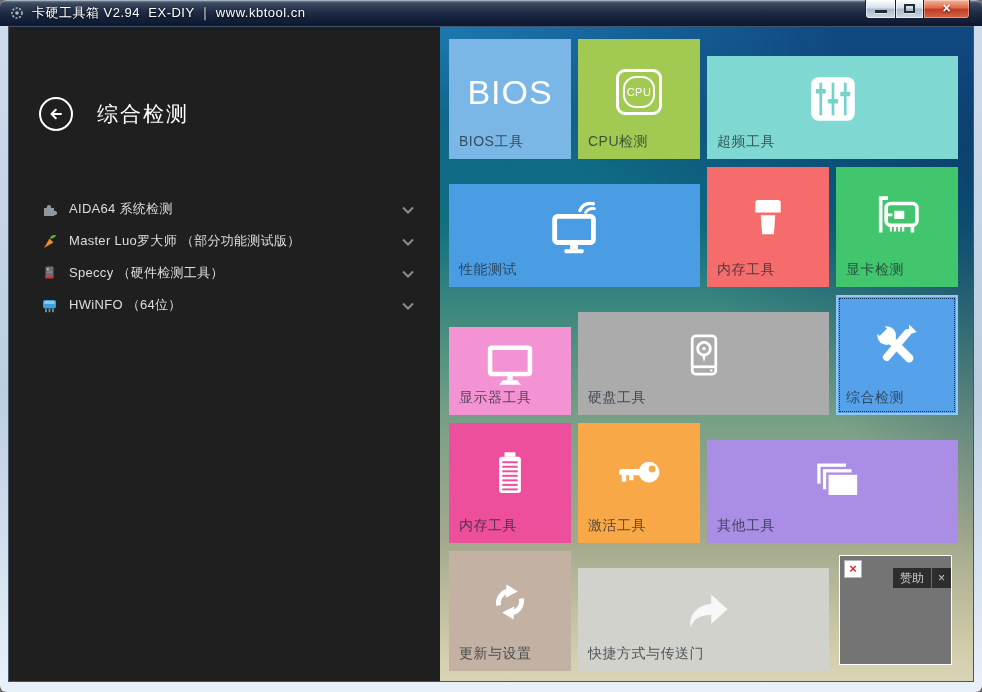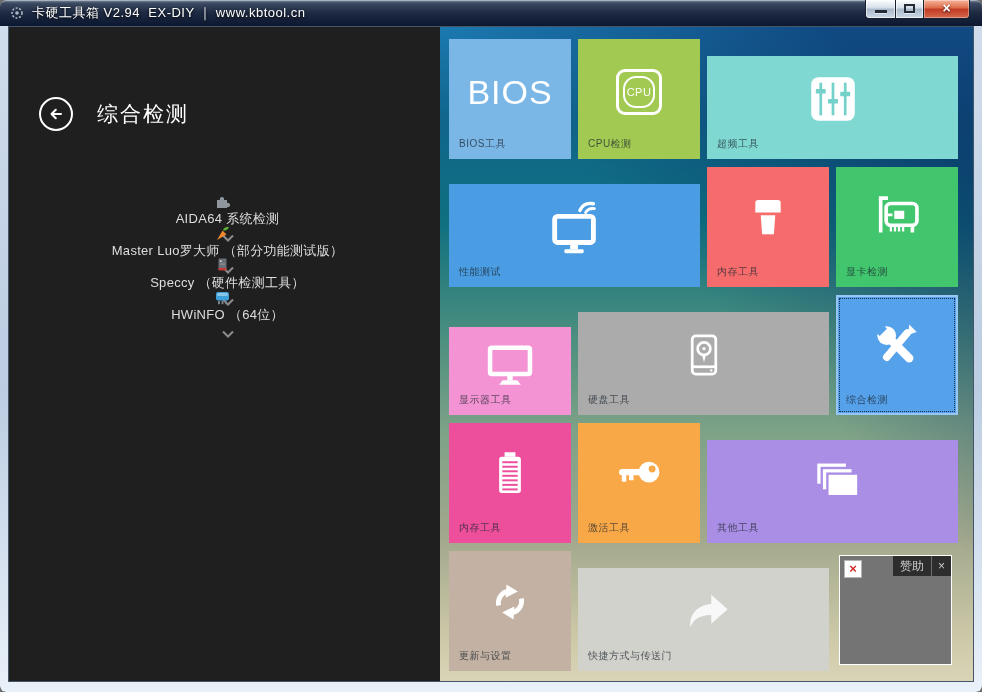--- a/index.html
+++ b/index.html
@@ -36,48 +36,48 @@
   .content{display:flex;width:100%;height:100%;overflow:hidden;
     border:1px solid #46566a;box-sizing:border-box;background:#1f1f1f;}
 
   
   .sidebar{width:431px;flex:0 0 431px;background:#1f1f1f;position:relative;}
   .sidebar-header{display:flex;align-items:center;gap:24px;padding:70px 0 0 30px;}
   .back-button{width:34px;height:34px;border:2px solid #fff;border-radius:50%;box-sizing:border-box;
     display:flex;align-items:center;justify-content:center;cursor:pointer;}
   .page-title{color:#fff;font-size:21px;letter-spacing:2px;}
   .tool-list{list-style:none;margin:0;padding:62px 0 0 0;}
-  .tool-item{height:32px;display:flex;align-items:center;padding:0 26px 0 32px;cursor:pointer;flex-direction:column;}
+  .tool-item{height:32px;display:flex;align-items:center;padding:0 26px 0 32px;cursor:pointer;}
   .tool-item .t-ic{width:17px;height:17px;margin-right:11px;flex:0 0 17px;}
   .tool-item .t-txt{flex:1;color:#dedede;font-size:13px;letter-spacing:.3px;white-space:pre;}
   .tool-item .t-chev{flex:0 0 12px;}
 
   
   .main{flex:1;position:relative;box-sizing:border-box;padding:12px 10px 0 9px;
     background:
       linear-gradient(45deg,rgba(8,34,92,0) 55%,rgba(8,34,92,.55) 88%),
       linear-gradient(180deg,#1b79b0 0%,#10668c 14%,#0f707f 30%,#4d907f 48%,#7ea287 62%,#a2a88c 78%,#cecaa9 94%,#d9d4b6 100%);}
   .grid{display:grid;grid-template-columns:repeat(4,122px);grid-auto-rows:120px;gap:8px 7px;width:509px;}
   .tile{position:relative;cursor:pointer;}
   .tile.w2{grid-column:span 2;margin-top:17px;}
   .tile .t-icon{position:absolute;left:50%;top:44%;transform:translate(-50%,-50%);}
-  .tile .t-label{position:absolute;left:10px;bottom:8px;font-size:10px;color:rgba(28,37,47,.75);letter-spacing:.5px;}
+  .tile .t-label{position:absolute;left:10px;bottom:8px;font-size:14px;color:rgba(28,37,47,.75);letter-spacing:.5px;}
   .tile.selected{outline:1px dotted #0d2f52;outline-offset:-4px;box-shadow:inset 0 0 0 2px rgba(235,245,255,.45);}
 
   .bios-word{color:#fff;font-size:34px;letter-spacing:1px;}
   .cpu-outer{width:46px;height:46px;border:3px solid #fff;border-radius:9px;box-sizing:border-box;
     display:flex;align-items:center;justify-content:center;}
   .cpu-inner{width:32px;height:32px;border:2px solid #fff;border-radius:13px;box-sizing:border-box;
     display:flex;align-items:center;justify-content:center;color:#fff;font-size:11px;letter-spacing:.5px;}
 
   
   .ad-cell{position:relative;}
   .ad-panel{position:absolute;left:3px;top:4px;width:113px;height:110px;background:#747474;
     border:1px solid #fff;box-sizing:border-box;}
-  .ad-tabs{position:absolute;top:0;right:0;display:flex;text-align:center;}
+  .ad-tabs{position:absolute;top:12px;right:0;display:flex;text-align:center;}
   .ad-tab{background:#2d2d2d;color:#cacaca;font-size:12px;height:20px;line-height:20px;padding:0 7px;cursor:pointer;}
   .ad-tab.close{border-left:1px solid #6e6e6e;padding:0 6px;}
   .broken-img{position:absolute;left:4px;top:4px;width:18px;height:18px;background:#fff;border:1px solid #b4b4b4;
     box-sizing:border-box;color:#d42a2a;font-weight:bold;font-size:13px;line-height:16px;text-align:center;}
 </style>
 </head>
 <body>
 
 <div class="window">
 

